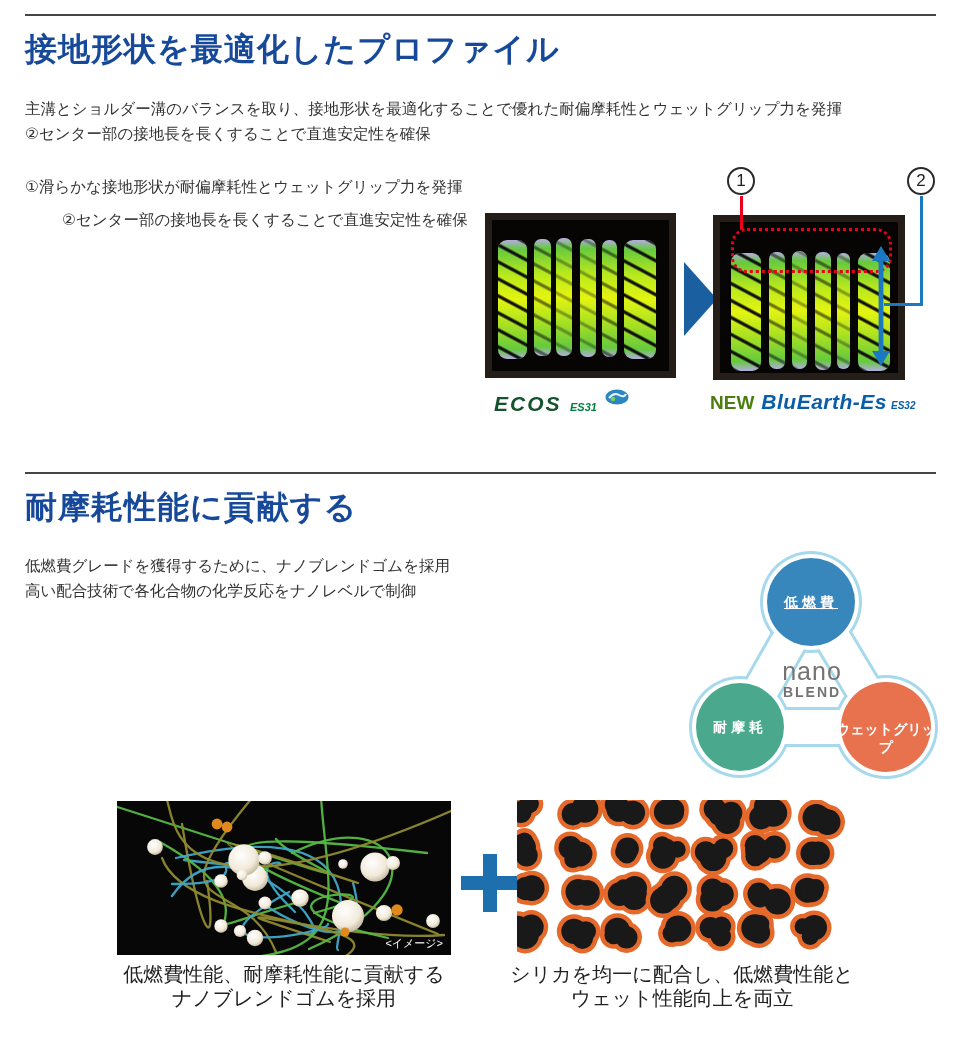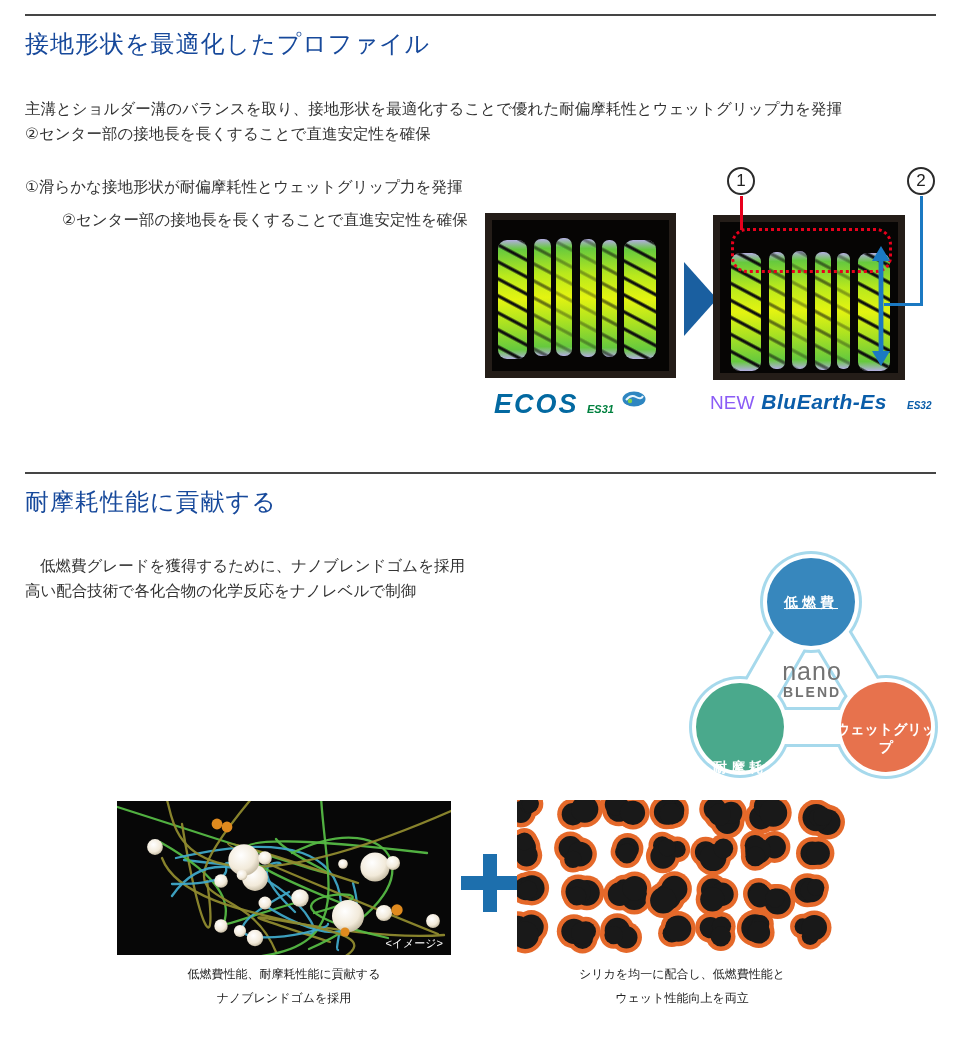--- a/index.html
+++ b/index.html
@@ -5,31 +5,31 @@
   * { margin:0; padding:0; box-sizing:border-box; }
   html,body { background:#ffffff; }
   .page {
     position:relative; width:961px; height:1060px; background:#fff;
     font-family:"Liberation Sans","DejaVu Sans",sans-serif; overflow:hidden;
   }
   .rule { position:absolute; left:25px; width:911px; height:2px; background:#454545; }
   #rule1 { top:14px; }
   #rule2 { top:472px; }
   .sec-title {
-    position:absolute; left:25px; color:#17499B; font-size:24px; font-weight:normal;
+    position:absolute; left:25px; color:#17499B; font-size:32px; font-weight:bold;
     letter-spacing:1px; white-space:nowrap;
   }
   #title1 { top:28px; }
   #title2 { top:486px; }
   .body-line {
     position:absolute; left:25px; color:#333; font-size:15.5px; line-height:25px; white-space:nowrap;
   }
   #para1a { top:96px; } #para1b { top:121px; }
   #point1 { top:174px; } #point2 { top:207px;margin-left:37px; }
-  #para2a { top:553px;margin-left:15px; } #para2b { top:578px; }
+  #para2a { top:553px; } #para2b { top:578px; }
 
   
   .tire-img { position:absolute; display:block; }
   #tire-left  { left:485px; top:213px; }
   #tire-right { left:713px; top:215px; }
   #compare-arrow { position:absolute; left:684px; top:262px; display:block; }
   .callout-circle {
     position:absolute; width:28px; height:28px; border:2px solid #2b2b2b; border-radius:50%;
     background:#fff; color:#222; font-size:17px; line-height:24px; text-align:center; z-index:5;
   }
@@ -39,44 +39,44 @@
   #dotted-box {
     position:absolute; left:731px; top:228px; width:161px; height:45px;
     border:3px dotted #E8001C; border-radius:16px; z-index:4;
   }
   #leader2-v { position:absolute; left:920px; top:196px; width:3px; height:110px; background:#1B79C2; z-index:4; }
   #leader2-h { position:absolute; left:884px; top:303px; width:38px; height:3px; background:#1B79C2; z-index:4; }
   #range-arrow { position:absolute; left:872px; top:246px; z-index:4; display:block; }
 
   
   #ecos-logo { position:absolute; left:494px; top:389px; white-space:nowrap; }
-  .ecos-name { color:#0369a1; font-size:27px; font-weight:bold; font-style:italic; letter-spacing:2px; }
+  .ecos-name { color:#14532d; font-size:21px; font-weight:bold; font-style:italic; letter-spacing:2px; }
   .ecos-model { color:#00813F; font-size:11px; font-weight:bold; font-style:italic; margin-left:4px; }
   #eco-badge { display:inline-block; vertical-align:6px; margin-left:4px; }
   #bluearth-logo { position:absolute; left:710px; top:390px; white-space:nowrap; }
-  .be-new { color:#8b5cf6; font-size:19px; font-weight:normal; margin-right:7px; }
+  .be-new { color:#4d7c0f; font-size:19px; font-weight:bold; margin-right:7px; }
   .be-name { color:#0A5DA9; font-size:21px; font-weight:bold; font-style:italic; letter-spacing:0.5px; }
-  .be-model { color:#0A5DA9; font-size:10px; font-weight:bold; font-style:italic; margin-left:20px; }
+  .be-model { color:#0A5DA9; font-size:10px; font-weight:bold; font-style:italic; margin-left:4px; }
 
   
   #nano-svg { position:absolute; left:688px; top:545px; display:block; }
   .nano-label { position:absolute; width:110px; text-align:center; color:#fff; font-weight:bold; z-index:6; }
   #nano-label-fuel { left:756px; top:594px; font-size:14px; letter-spacing:4px;text-decoration:underline; }
-  #nano-label-wear { left:685px; top:719px; font-size:14px; letter-spacing:4px;margin-top:40px; }
+  #nano-label-wear { left:685px; top:719px; font-size:14px; letter-spacing:4px; }
   #nano-label-wet  { left:831px; top:721px; font-size:14px; letter-spacing:0; }
   .nano-word { position:absolute; width:110px; text-align:center; color:#737373; z-index:6; }
   #nano-word1 { left:757px; top:657px; font-size:25px; letter-spacing:1px; }
   #nano-word2 { left:757px; top:684px; font-size:14px; font-weight:bold; letter-spacing:2px; }
 
   
   #polymer-img { position:absolute; left:117px; top:801px; display:block; background:#070707; }
   #polymer-note { position:absolute; left:117px; top:936px; width:326px; text-align:right; color:#fff; font-size:11px; z-index:3; }
   #plus-icon { position:absolute; left:461px; top:854px; display:block; }
   #silica-img { position:absolute; left:517px; top:800px; display:block; background:#fff; }
-  .fig-caption { position:absolute; text-align:center; color:#222; font-size:12px; line-height:24px; }
+  .fig-caption { position:absolute; text-align:center; color:#222; font-size:20px; line-height:24px; }
   #caption-left  { left:97px;  top:962px; width:374px; }
   #caption-right { left:507px; top:962px; width:350px; }
 </style>
 </head>
 <body>
 
 <div class="page">
 
   <div class="rule" id="rule1"></div>
   <h1 class="sec-title" id="title1">接地形状を最適化したプロファイル</h1>

